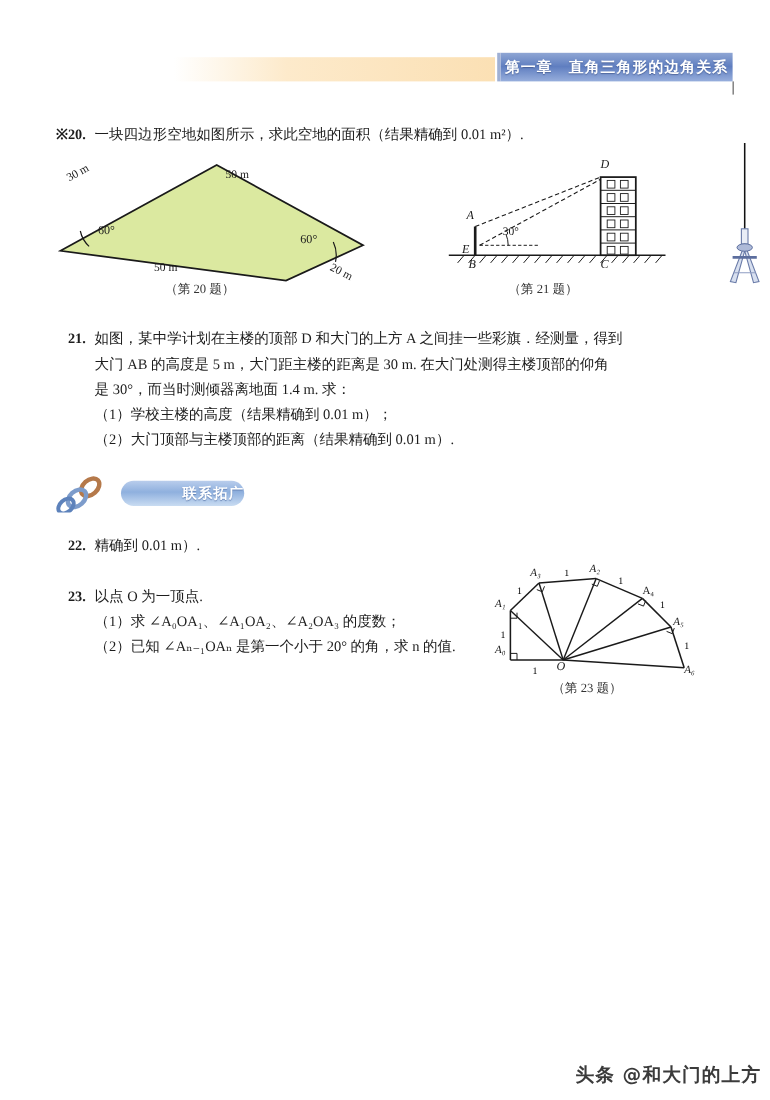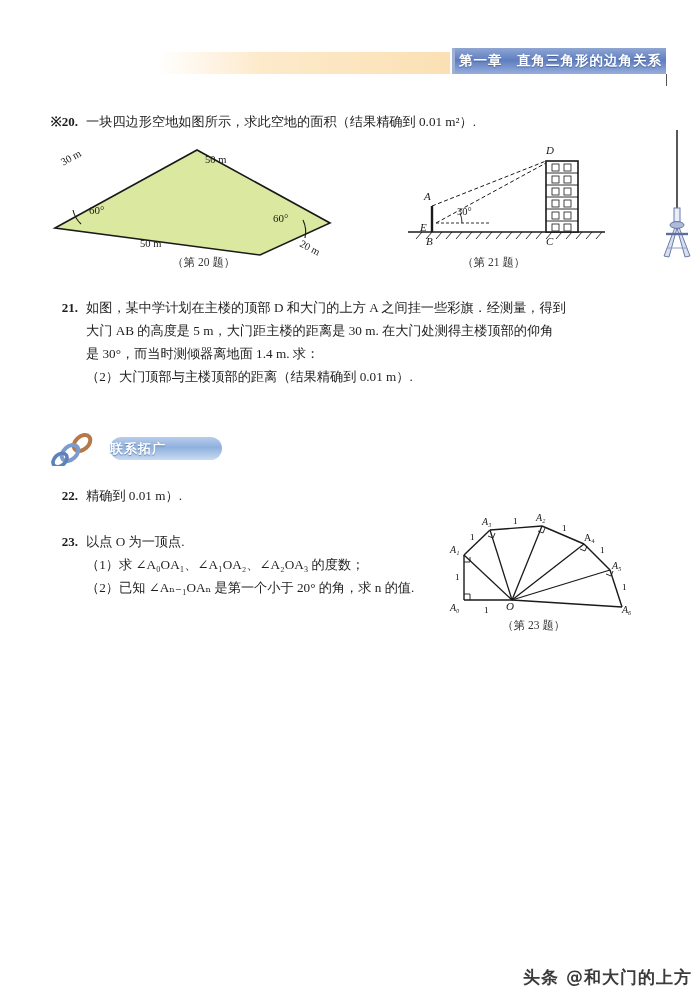--- a/index.html
+++ b/index.html
@@ -55,21 +55,21 @@
   .fig21{position:absolute;left:400px;top:140px;width:245px;height:135px;}
 
   
   .compass{position:absolute;left:655px;top:130px;width:44px;height:130px;}
 
   
   .section-badge{position:absolute;left:48px;top:432px;width:220px;height:34px;}
   .badge-pill{
     position:absolute;left:62px;top:5px;width:112px;height:23px;border-radius:12px;
     background:linear-gradient(to bottom,#b9cdec 0%,#8fb0de 45%,#c9dcf2 100%);
-    display:flex;align-items:center;justify-content:flex-start;
+    display:flex;align-items:center;justify-content:flex-end;
   }
   .badge-pill span{
     color:#ffffff;font-size:13px;font-weight:bold;letter-spacing:1px;
     font-family:"DejaVu Sans","Liberation Sans",sans-serif;
     text-shadow:0 1px 1px rgba(50,80,140,.55);
   }
 
   
   .fig23{position:absolute;left:450px;top:518px;width:200px;height:122px;}
 
@@ -116,21 +116,21 @@
       <path d="M 36,84 A 27,27 0 0 1 28,70" fill="none" stroke="#1a1a1a" stroke-width="1.1"></path>
 
       <path d="M 258,80 A 28,28 0 0 1 260,98" fill="none" stroke="#1a1a1a" stroke-width="1.1"></path>
     </svg>
     <div style="position:absolute;left:14px;top:18px;font-size:10.5px;transform:rotate(-29deg);transform-origin:left top;">30 m</div>
     <div style="position:absolute;left:160px;top:14px;font-size:10.5px;">50 m</div>
     <div style="position:absolute;left:95px;top:98px;font-size:10.5px;">50 m</div>
     <div style="position:absolute;left:258px;top:98px;font-size:10.5px;transform:rotate(27deg);transform-origin:left top;">20 m</div>
     <div style="position:absolute;left:44px;top:64px;font-size:11px;">60°</div>
     <div style="position:absolute;left:228px;top:72px;font-size:11px;">60°</div>
-    <div class="fig-cap" style="left:105px;top:115px;margin-left:22px;">（第 20 题）</div>
+    <div class="fig-cap" style="left:105px;top:115px;">（第 20 题）</div>
   </div>
 
   <div class="fig21">
     <svg width="245" height="118" viewBox="0 0 245 118">
 
       <line x1="8" y1="92" x2="205" y2="92" stroke="#1a1a1a" stroke-width="1.5"></line>
 
       <g stroke="#1a1a1a" stroke-width="0.9">
         <line x1="16" y1="99" x2="22" y2="92"></line>
           <line x1="26" y1="99" x2="32" y2="92"></line>
@@ -204,20 +204,21 @@
       <path d="M 12,118 L 32,118" stroke="#8e9cc2" stroke-width="1"></path>
     </svg>
   </div>
 
   <div class="q" style="left:34px;top:296px;width:640px;">
     <span class="num">21.</span>
     <div class="body">
       <div class="line">如图，某中学计划在主楼的顶部 D 和大门的上方 A 之间挂一些彩旗．经测量，得到</div>
       <div class="line">大门 AB 的高度是 5 m，大门距主楼的距离是 30 m. 在大门处测得主楼顶部的仰角</div>
       <div class="line">是 30°，而当时测倾器离地面 1.4 m. 求：</div>
+      <div class="line">（1）学校主楼的高度（结果精确到 0.01 m）；</div>
       <div class="line">（2）大门顶部与主楼顶部的距离（结果精确到 0.01 m）.</div>
     </div>
   </div>
 
   <div class="section-badge">
     <svg width="58" height="34" viewBox="0 0 58 34" style="position:absolute;left:0;top:0;">
       <ellipse cx="34" cy="11" rx="9.5" ry="6.5" fill="none" stroke="#b5794a" stroke-width="4" transform="rotate(-42 34 11)"></ellipse>
       <ellipse cx="22" cy="21" rx="9.5" ry="6.5" fill="none" stroke="#7d9ccb" stroke-width="4" transform="rotate(-42 22 21)"></ellipse>
       <ellipse cx="12" cy="28" rx="8" ry="5.5" fill="none" stroke="#5d82bb" stroke-width="3.6" transform="rotate(-42 12 28)"></ellipse>
     </svg>
@@ -274,21 +275,21 @@
       </g>
 
       <text x="5" y="62" font-size="9" font-family="Liberation Serif, serif">1</text>
       <text x="20" y="22" font-size="9" font-family="Liberation Serif, serif">1</text>
       <text x="63" y="6" font-size="9" font-family="Liberation Serif, serif">1</text>
       <text x="112" y="13" font-size="9" font-family="Liberation Serif, serif">1</text>
       <text x="150" y="35" font-size="9" font-family="Liberation Serif, serif">1</text>
       <text x="172" y="72" font-size="9" font-family="Liberation Serif, serif">1</text>
       <text x="34" y="95" font-size="9" font-family="Liberation Serif, serif">1</text>
     </svg>
-    <div style="position:absolute;left:0px;top:84px;font-size:10px;font-style:italic;">A₀</div>
+    <div style="position:absolute;left:0px;top:68px;font-size:10px;font-style:italic;">A₀</div>
     <div style="position:absolute;left:0px;top:26px;font-size:10px;font-style:italic;">A₁</div>
     <div style="position:absolute;left:32px;top:-2px;font-size:10px;font-style:italic;">A₃</div>
     <div style="position:absolute;left:86px;top:-6px;font-size:10px;font-style:italic;">A₂</div>
     <div style="position:absolute;left:134px;top:14px;font-size:10px;">A₄</div>
     <div style="position:absolute;left:162px;top:42px;font-size:10px;font-style:italic;">A₅</div>
     <div style="position:absolute;left:172px;top:86px;font-size:10px;font-style:italic;">A₆</div>
     <div style="position:absolute;left:56px;top:82px;font-size:11px;font-style:italic;">O</div>
     <div class="fig-cap" style="left:52px;top:100px;">（第 23 题）</div>
   </div>
 

